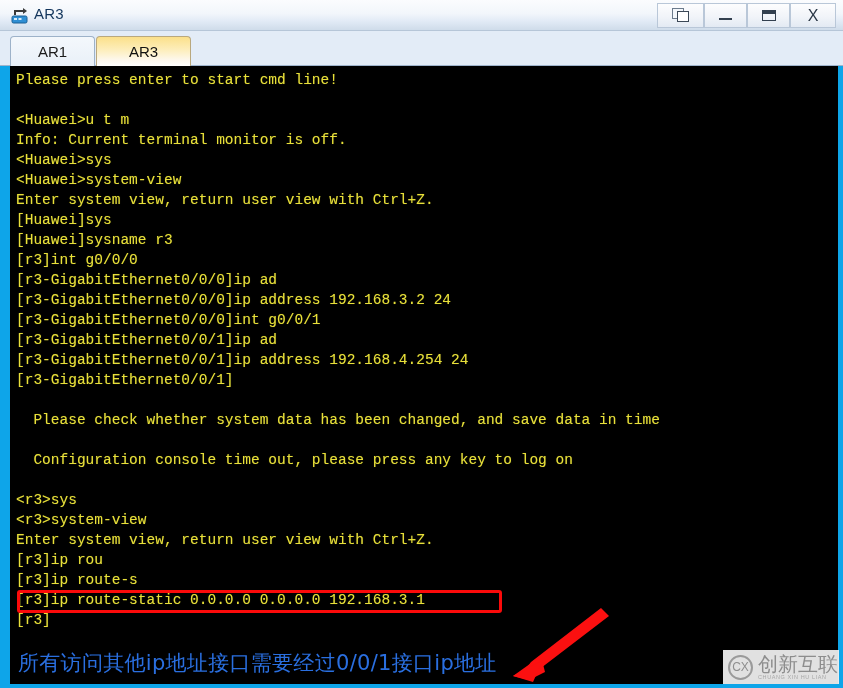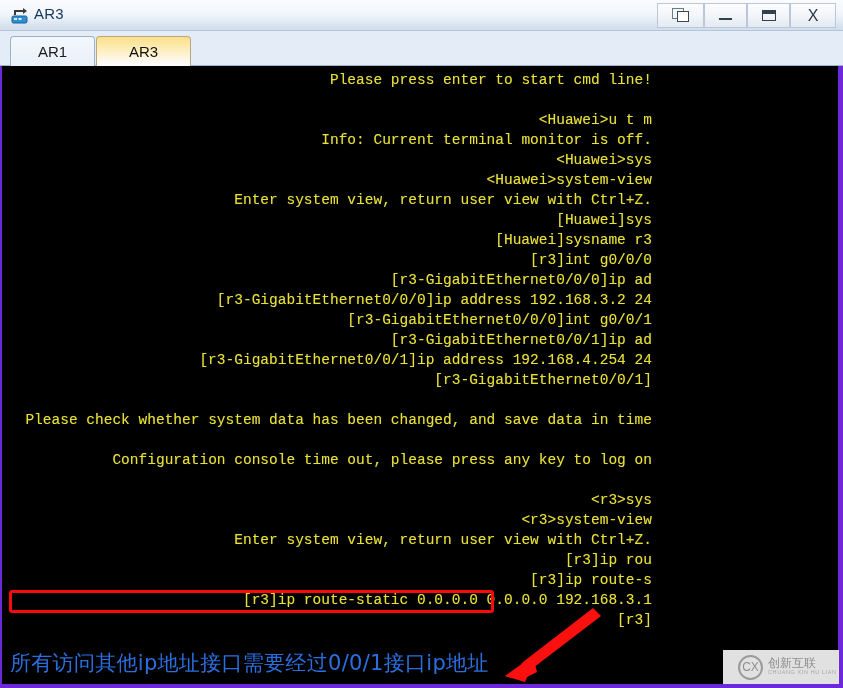--- a/index.html
+++ b/index.html
@@ -141,24 +141,23 @@
   }
   #tab-ar1 { left: 10px; width: 85px; text-align: right; }
   #tab-ar3 { left: 96px; width: 95px; }
 
   
   #terminal-frame {
     position: absolute;
     left: 0; top: 66px;
     width: 843px;
     height: 622px;
-    background: #6d28d9;
-    box-sizing: border-box;
-    padding: 0 5px 4px 2px;
-    text-align: right;
+    background: #0ea5e9;
+    box-sizing: border-box;
+    padding: 0 5px 4px 10px;
   }
   #terminal-screen {
     position: relative;
     width: 100%;
     height: 100%;
     background: #000000;
     overflow: hidden;
     box-sizing: border-box;
   }
   #console-text {
@@ -210,41 +209,41 @@
   #watermark {
     position: absolute;
     left: 723px;
     top: 650px;
     width: 116px;
     height: 34px;
     background: rgba(242,242,242,0.93);
     display: flex;
     align-items: center;
     box-sizing: border-box;
-    padding-left: 15px;
+    padding-left: 5px;
   }
   #watermark-mark {
     width: 21px; height: 21px;
     border: 2px solid #9a9a9a;
     border-radius: 50%;
     display: flex;
     align-items: center;
     justify-content: center;
     font-size: 12px;
     color: #8e8e8e;
     font-family: "Liberation Sans", sans-serif;
     flex: none;
   }
   #watermark-texts {
     margin-left: 5px;
     line-height: 1.05;
   }
   #watermark-cn {
-    font-family: Liberation Mono, monospace;
-    font-size: 12px;
+    font-family: Liberation Sans, sans-serif;
+    font-size: 20px;
     color: #8d8d8d;
     white-space: nowrap;
   }
   #watermark-pinyin {
     font-family: "Liberation Sans", sans-serif;
     font-size: 5.5px;
     color: #a8a8a8;
     letter-spacing: 0.6px;
     white-space: nowrap;
   }

